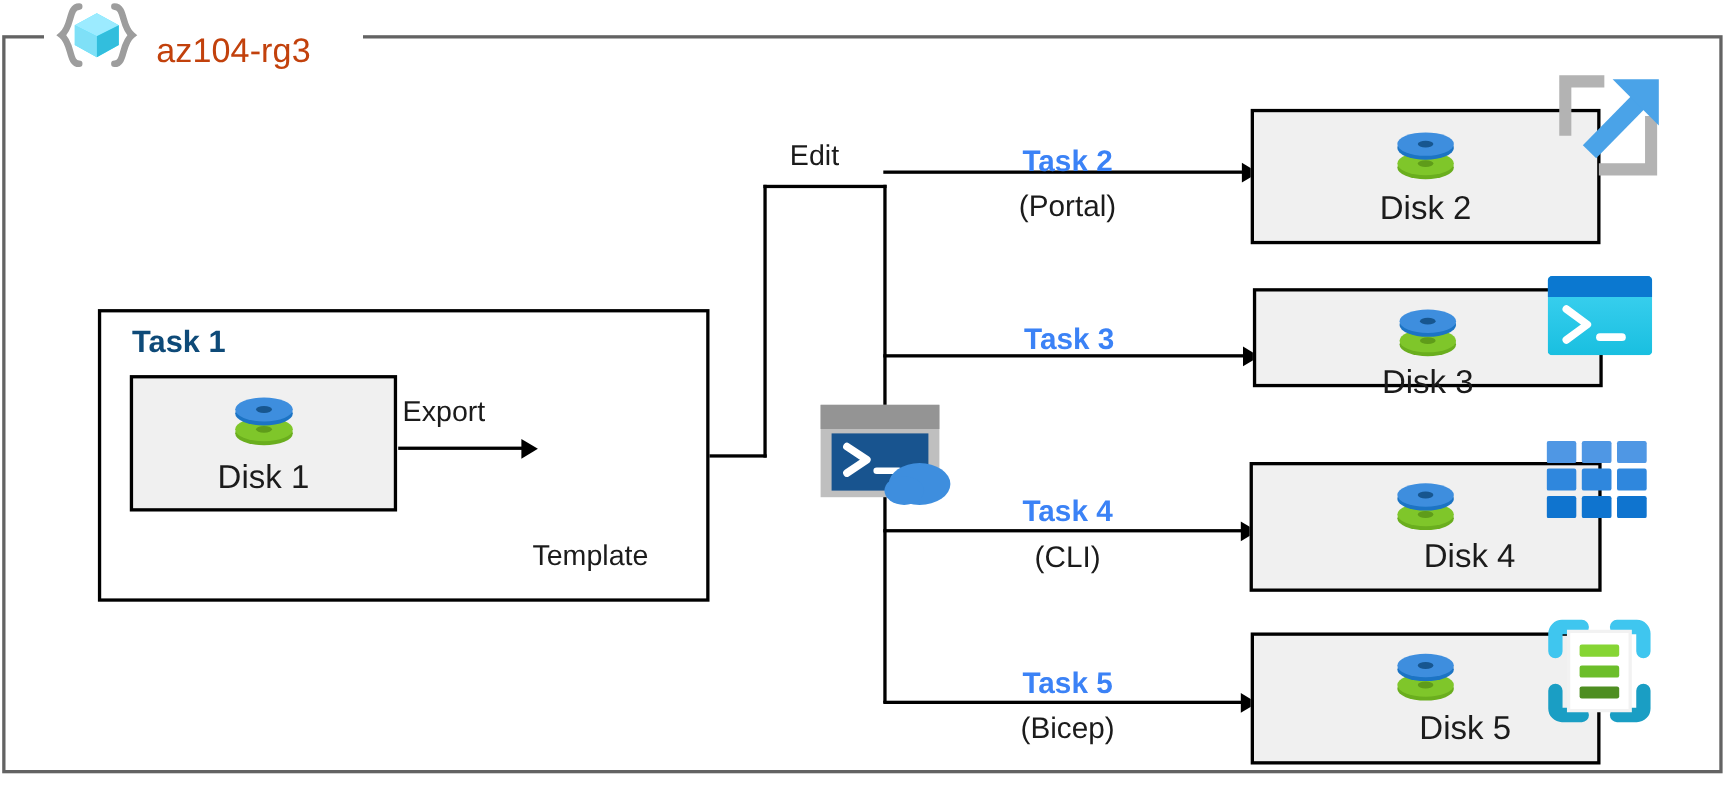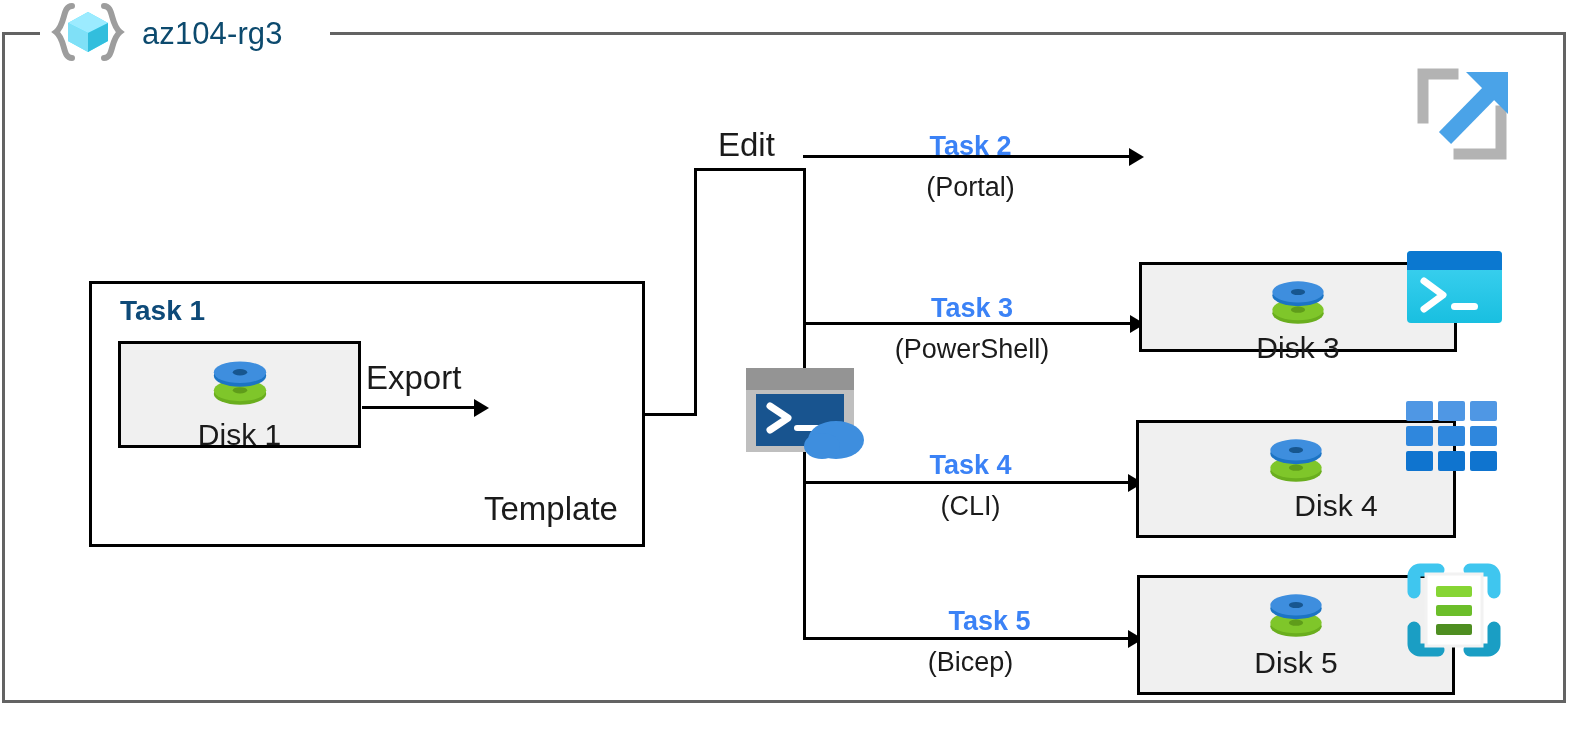--- a/index.html
+++ b/index.html
@@ -5,21 +5,21 @@
 <style>
   html,body{margin:0;padding:0;background:#ffffff;}
   body{font-family:"Liberation Sans","DejaVu Sans",sans-serif;}
   #stage{position:relative;width:1572px;height:737px;background:#ffffff;overflow:hidden;}
 
   
   .rg-frame{position:absolute;left:2px;top:32px;width:1564px;height:671px;
             border:3px solid #636363;box-sizing:border-box;background:transparent;}
   .rg-notch{position:absolute;left:40px;top:18px;width:290px;height:30px;background:#ffffff;}
   .rg-icon{position:absolute;left:50px;top:2px;width:76px;height:60px;}
-  .rg-title{position:absolute;left:142px;top:16px;font-size:31px;color:#0c4a6e;
+  .rg-title{position:absolute;left:142px;top:28px;font-size:31px;color:#c2410c;
             letter-spacing:.1px;white-space:nowrap;}
 
   
   .task1-box{position:absolute;left:89px;top:281px;width:556px;height:266px;
              border:3px solid #000;box-sizing:border-box;background:#ffffff;}
   .task1-label{position:absolute;left:120px;top:295px;font-size:28px;font-weight:bold;
                color:#0e4a78;white-space:nowrap;}
 
   
   .disk-card{position:absolute;background:#f0f0f0;border:3px solid #000;box-sizing:border-box;}
@@ -32,21 +32,21 @@
   .ln-h{height:3px;}
   .ln-v{width:3px;}
   .arrow-head{position:absolute;width:0;height:0;
               border-top:9px solid transparent;border-bottom:9px solid transparent;
               border-left:15px solid #000;}
 
   
   .edge-title{position:absolute;font-size:27px;font-weight:bold;color:#3b82f6;
               white-space:nowrap;text-align:center;}
   .edge-sub{position:absolute;font-size:27px;color:#1b1b1b;white-space:nowrap;text-align:center;}
-  .plain-label{position:absolute;font-size:33px;color:#1b1b1b;white-space:nowrap;}
+  .plain-label{position:absolute;font-size:26px;color:#1b1b1b;white-space:nowrap;}
 
   
   .tech-icon{position:absolute;}
   .svg-ico{display:block;}
 </style>
 </head>
 <body>
 
 <div id="stage">
 
@@ -64,21 +64,21 @@
       <polygon points="38,10 58,21 38,31 18,21" fill="#9cebff"></polygon>
       <polygon points="38,31 58,21 58,39 38,50" fill="#32bedd"></polygon>
       <polygon points="38,31 18,21 18,39 38,50" fill="#7fe0f7"></polygon>
     </svg>
   </div>
   <div class="rg-title">az104-rg3</div>
 
   <div class="task1-box"></div>
   <div class="task1-label">Task 1</div>
 
-  <div class="disk-card" style="left:118px;top:341px;width:243px;height:107px;">
+  <div class="disk-card" style="left:118px;top:341px;width:243px;height:124px;">
     <div class="disk-icon" style="top:12px;">
       <svg class="svg-ico" viewBox="0 0 70 62" width="64" height="56">
         <ellipse cx="35" cy="42" rx="29" ry="12" fill="#6aae1e"></ellipse>
         <ellipse cx="35" cy="38" rx="29" ry="12" fill="#7fc62a"></ellipse>
         <ellipse cx="35" cy="38" rx="8" ry="3.5" fill="#5f9c1a"></ellipse>
         <ellipse cx="35" cy="22" rx="29" ry="12" fill="#1c74c4"></ellipse>
         <ellipse cx="35" cy="18" rx="29" ry="12" fill="#3e8ede"></ellipse>
         <ellipse cx="35" cy="18" rx="8" ry="3.5" fill="#17568f"></ellipse>
       </svg>
     </div>
@@ -112,33 +112,45 @@
       <ellipse cx="92" cy="74" rx="28" ry="19" fill="#3e8ede"></ellipse>
       <ellipse cx="78" cy="80" rx="18" ry="13" fill="#3e8ede"></ellipse>
     </svg>
   </div>
 
   <div class="ln ln-h" style="left:803px;top:155px;width:335px;"></div>
   <div class="arrow-head" style="left:1129px;top:148px;"></div>
   <div class="edge-title" style="left:803px;top:131px;width:335px;">Task 2</div>
   <div class="edge-sub" style="left:803px;top:172px;width:335px;">(Portal)</div>
 
+  <div class="disk-card" style="left:1137px;top:99px;width:318px;height:123px;">
+    <div class="disk-icon" style="top:13px;">
+      <svg class="svg-ico" viewBox="0 0 70 62" width="62" height="55">
+        <ellipse cx="35" cy="42" rx="29" ry="12" fill="#6aae1e"></ellipse>
+        <ellipse cx="35" cy="38" rx="29" ry="12" fill="#7fc62a"></ellipse>
+        <ellipse cx="35" cy="38" rx="8" ry="3.5" fill="#5f9c1a"></ellipse>
+        <ellipse cx="35" cy="22" rx="29" ry="12" fill="#1c74c4"></ellipse>
+        <ellipse cx="35" cy="18" rx="29" ry="12" fill="#3e8ede"></ellipse>
+        <ellipse cx="35" cy="18" rx="8" ry="3.5" fill="#17568f"></ellipse>
+      </svg>
+    </div>
+    <div class="disk-label" style="top:71px;">Disk 2</div>
+  </div>
   <div class="tech-icon" style="left:1409px;top:62px;width:105px;height:105px;">
     <svg class="svg-ico" viewBox="0 0 105 105" width="105" height="105">
       <path d="M44 12 H14 V56" fill="none" stroke="#b3b3b3" stroke-width="11" stroke-linecap="square"></path>
       <path d="M92 49 V92 H50" fill="none" stroke="#b3b3b3" stroke-width="11" stroke-linecap="square"></path>
       <path d="M36 76 L88 23" fill="none" stroke="#4aa3e8" stroke-width="17"></path>
       <polygon points="99,10 99,52 57,10" fill="#4aa3e8"></polygon>
     </svg>
   </div>
 
   <div class="ln ln-h" style="left:803px;top:322px;width:338px;"></div>
   <div class="arrow-head" style="left:1130px;top:315px;"></div>
   <div class="edge-title" style="left:803px;top:293px;width:338px;">Task 3</div>
-  <div class="edge-sub" style="left:803px;top:334px;width:338px;">(PowerShell)</div>
 
   <div class="disk-card" style="left:1139px;top:262px;width:318px;height:90px;padding-left:28px;">
     <div class="disk-icon" style="top:11px;">
       <svg class="svg-ico" viewBox="0 0 70 62" width="62" height="55">
         <ellipse cx="35" cy="42" rx="29" ry="12" fill="#6aae1e"></ellipse>
         <ellipse cx="35" cy="38" rx="29" ry="12" fill="#7fc62a"></ellipse>
         <ellipse cx="35" cy="38" rx="8" ry="3.5" fill="#5f9c1a"></ellipse>
         <ellipse cx="35" cy="22" rx="29" ry="12" fill="#1c74c4"></ellipse>
         <ellipse cx="35" cy="18" rx="29" ry="12" fill="#3e8ede"></ellipse>
         <ellipse cx="35" cy="18" rx="8" ry="3.5" fill="#17568f"></ellipse>
@@ -188,35 +200,35 @@
       <rect x="32" y="25" width="27" height="20" rx="2" fill="#2f87dd"></rect>
       <rect x="64" y="25" width="27" height="20" rx="2" fill="#2f87dd"></rect>
       <rect x="0" y="50" width="27" height="20" rx="2" fill="#0f74cf"></rect>
       <rect x="32" y="50" width="27" height="20" rx="2" fill="#0f74cf"></rect>
       <rect x="64" y="50" width="27" height="20" rx="2" fill="#0f74cf"></rect>
     </svg>
   </div>
 
   <div class="ln ln-h" style="left:803px;top:637px;width:335px;"></div>
   <div class="arrow-head" style="left:1128px;top:630px;"></div>
-  <div class="edge-title" style="left:803px;top:606px;width:335px;padding-left:19px;">Task 5</div>
+  <div class="edge-title" style="left:803px;top:606px;width:335px;">Task 5</div>
   <div class="edge-sub" style="left:803px;top:647px;width:335px;">(Bicep)</div>
 
   <div class="disk-card" style="left:1137px;top:575px;width:318px;height:120px;">
     <div class="disk-icon" style="top:11px;">
       <svg class="svg-ico" viewBox="0 0 70 62" width="62" height="55">
         <ellipse cx="35" cy="42" rx="29" ry="12" fill="#6aae1e"></ellipse>
         <ellipse cx="35" cy="38" rx="29" ry="12" fill="#7fc62a"></ellipse>
         <ellipse cx="35" cy="38" rx="8" ry="3.5" fill="#5f9c1a"></ellipse>
         <ellipse cx="35" cy="22" rx="29" ry="12" fill="#1c74c4"></ellipse>
         <ellipse cx="35" cy="18" rx="29" ry="12" fill="#3e8ede"></ellipse>
         <ellipse cx="35" cy="18" rx="8" ry="3.5" fill="#17568f"></ellipse>
       </svg>
     </div>
-    <div class="disk-label" style="top:68px;">Disk 5</div>
+    <div class="disk-label" style="top:68px;margin-left:36px;">Disk 5</div>
   </div>
   <div class="tech-icon" style="left:1404px;top:560px;width:100px;height:100px;">
     <svg class="svg-ico" viewBox="0 0 100 100" width="100" height="100">
       <path d="M10 32 V16 a6 6 0 0 1 6 -6 H34" fill="none" stroke="#3fc6ef" stroke-width="13" stroke-linecap="round"></path>
       <path d="M66 10 H84 a6 6 0 0 1 6 6 V32" fill="none" stroke="#3fc6ef" stroke-width="13" stroke-linecap="round"></path>
       <path d="M90 68 V84 a6 6 0 0 1 -6 6 H66" fill="none" stroke="#1a9ec4" stroke-width="13" stroke-linecap="round"></path>
       <path d="M34 90 H16 a6 6 0 0 1 -6 -6 V68" fill="none" stroke="#1a9ec4" stroke-width="13" stroke-linecap="round"></path>
       <rect x="22" y="14" width="56" height="72" fill="#ffffff" stroke="#f2f2f2" stroke-width="3"></rect>
       <rect x="32" y="26" width="36" height="11" rx="2" fill="#86d534"></rect>
       <rect x="32" y="45" width="36" height="11" rx="2" fill="#6cbe2a"></rect>

